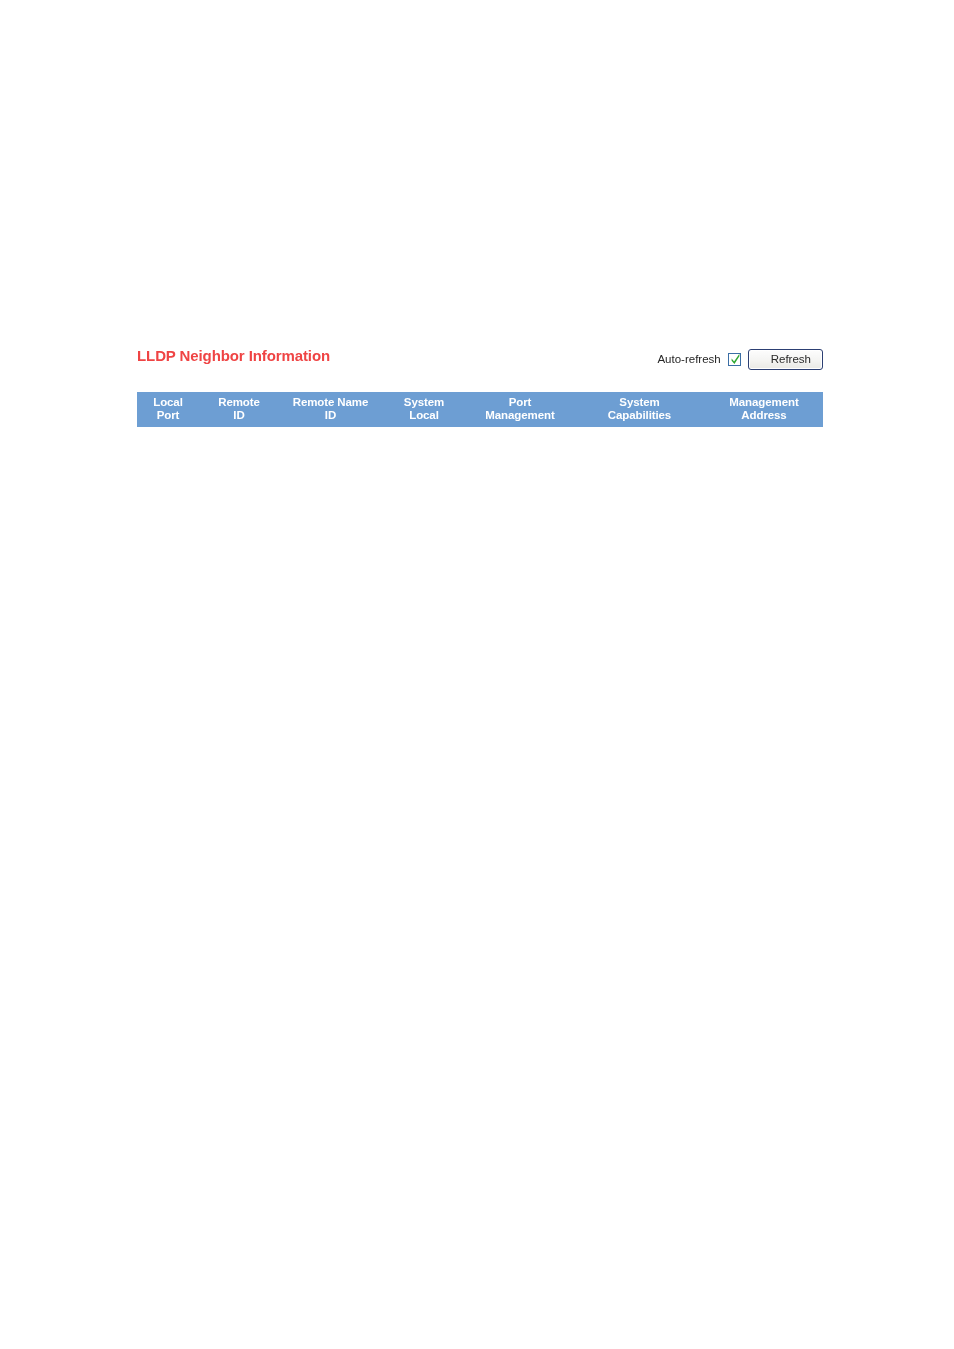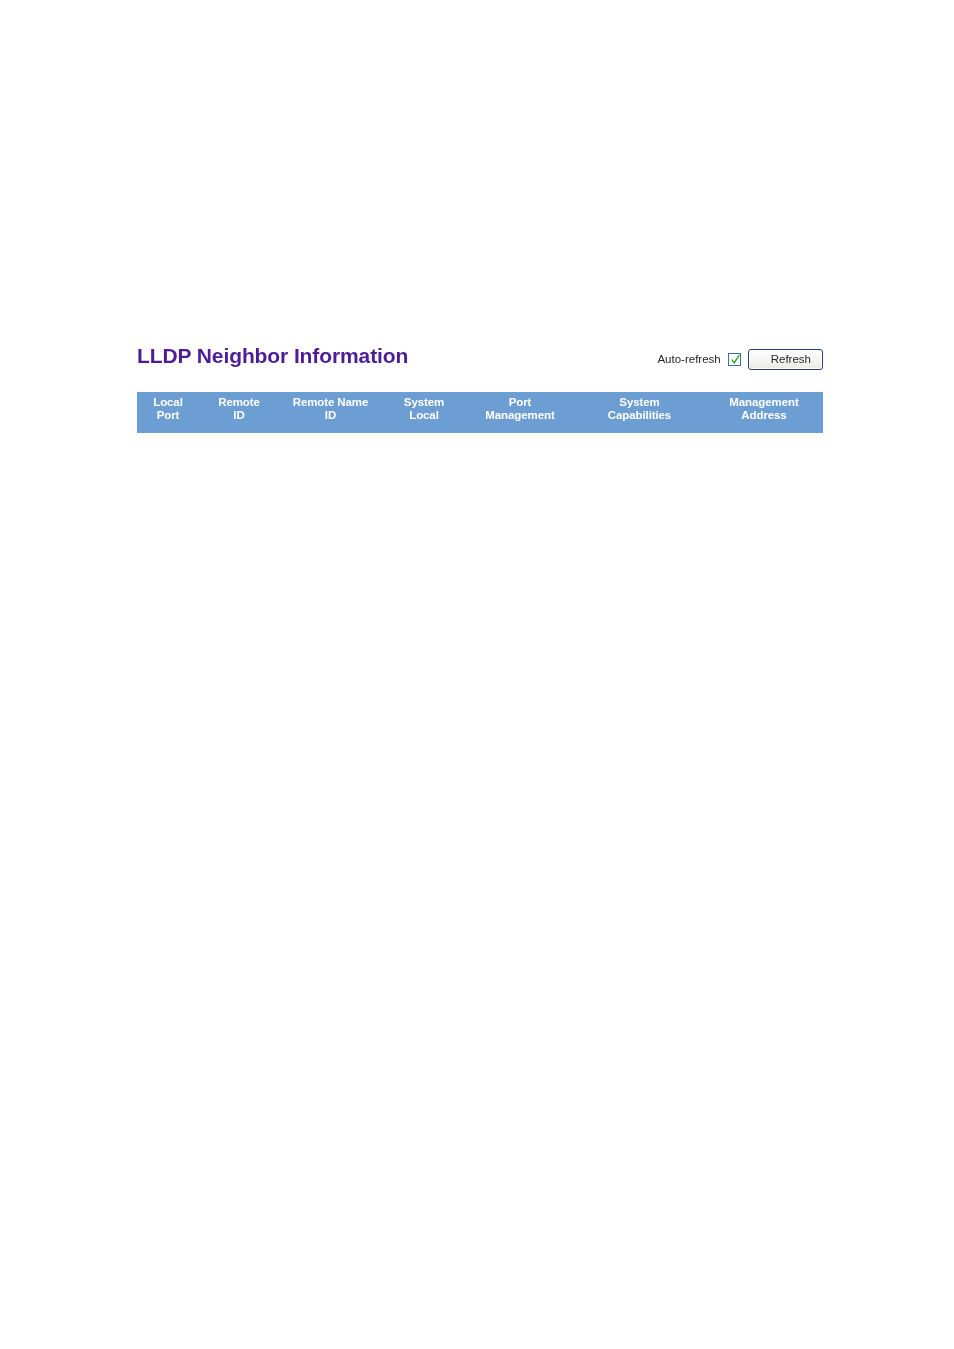--- a/index.html
+++ b/index.html
@@ -27,23 +27,23 @@
   
   .page-header {
     position: relative;
     height: 28px;
   }
 
   .page-title {
     position: absolute;
     left: 0;
     top: 0;
-    font-size: 21px;
+    font-size: 15px;
     font-weight: bold;
-    color: #4c1d95;
+    color: #ef4444;
     letter-spacing: -0.1px;
     white-space: nowrap;
     line-height: 20px;
   }
 
   .refresh-controls {
     position: absolute;
     right: 0;
     top: 2px;
     display: flex;
@@ -100,21 +100,21 @@
     border-collapse: collapse;
     table-layout: fixed;
   }
 
   .data-table thead th {
     background: #6d9ed3;
     color: #ffffff;
     font-size: 11.5px;
     font-weight: bold;
     text-align: center;
-    padding: 4px 2px 11px 2px;
+    padding: 4px 2px 5px 2px;
     height: 26px;
     vertical-align: middle;
     line-height: 13px;
     border: 0;
     letter-spacing: -0.1px;
   }
 
   .data-table thead th .hdr-line { display: block; }
 
   

